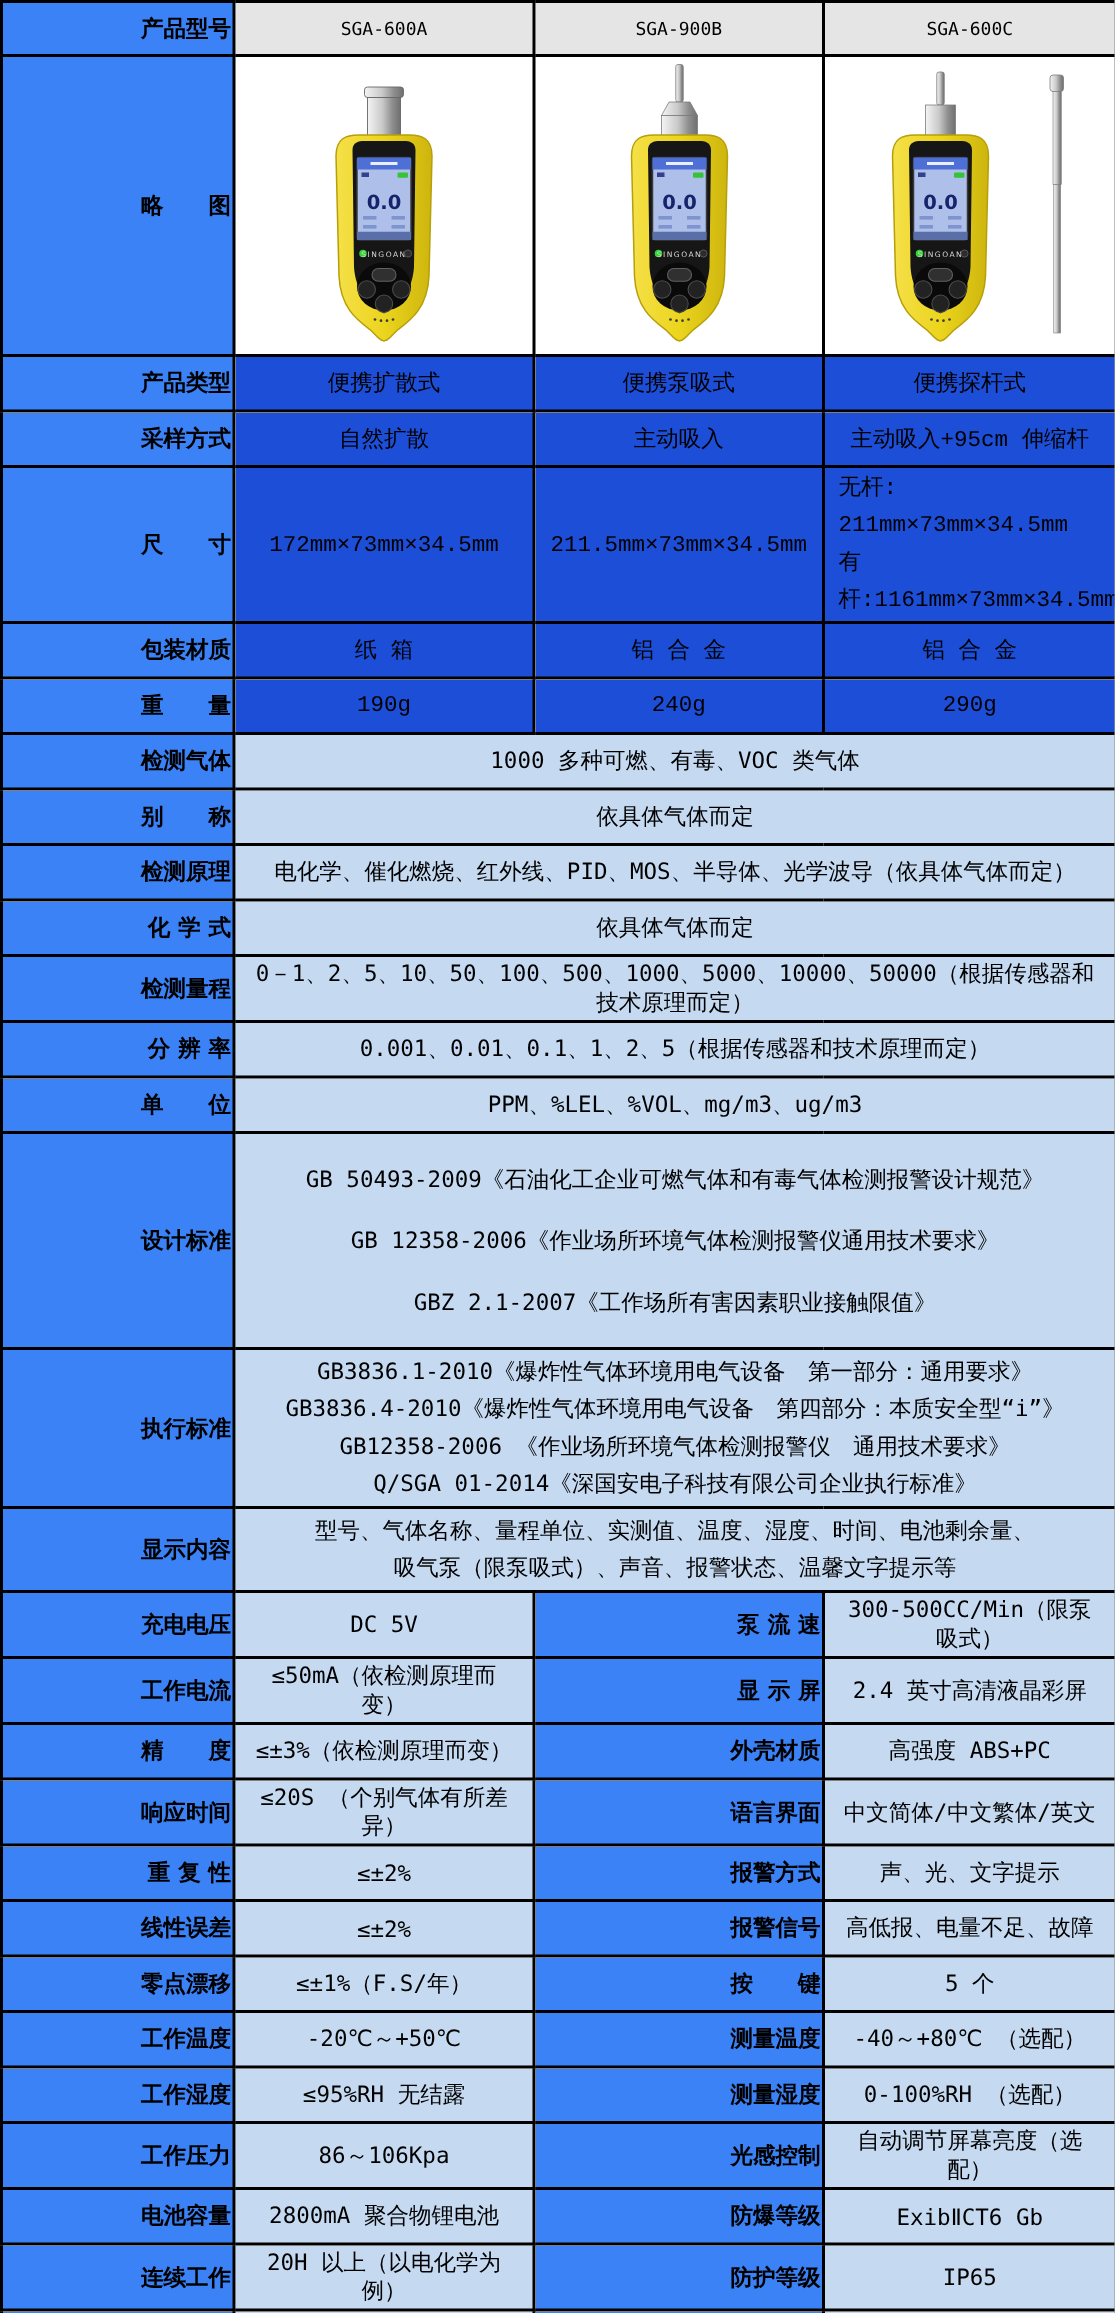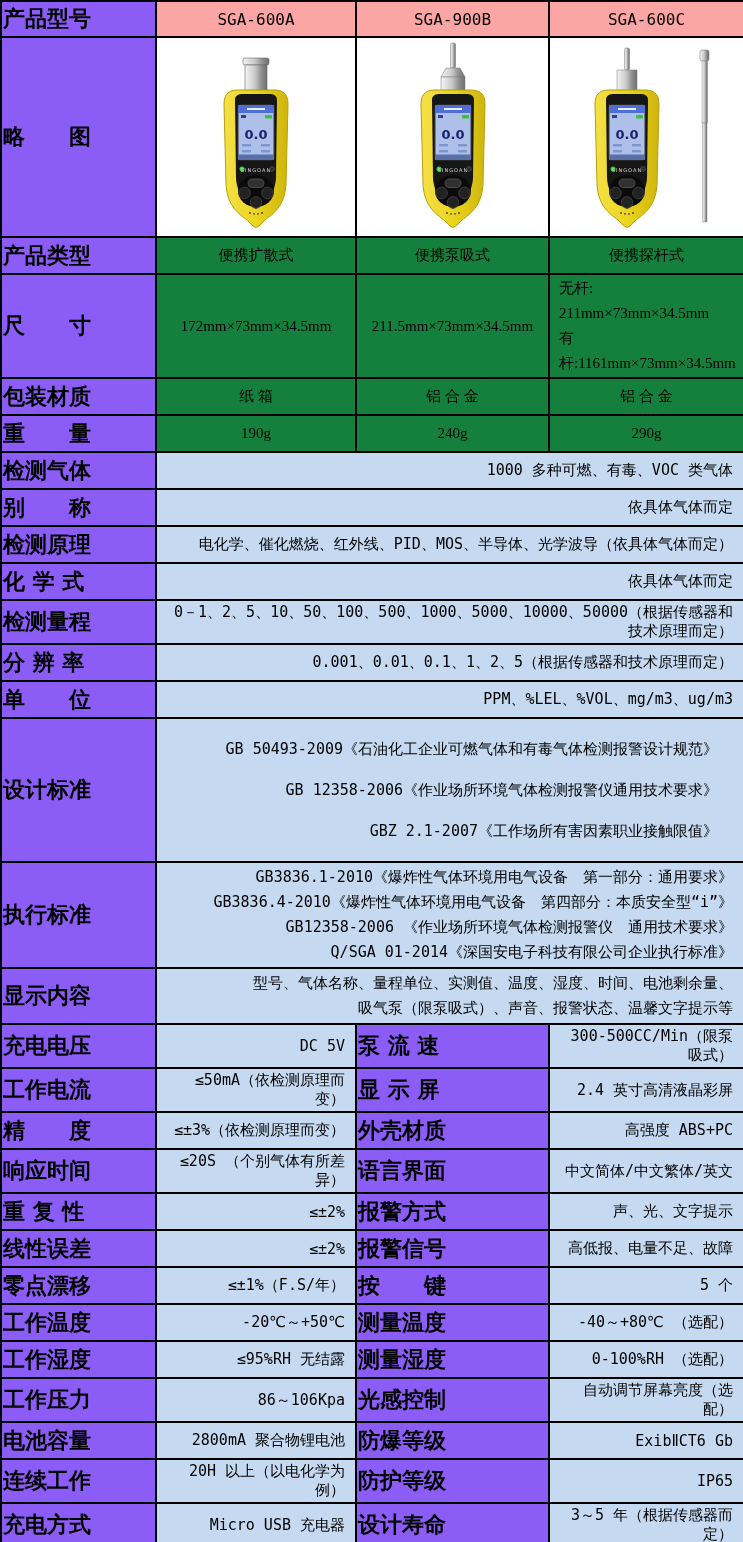--- a/index.html
+++ b/index.html
@@ -1,25 +1,25 @@
 <!DOCTYPE html>
 <html><head>
 <meta charset="utf-8">
 <style>
   html,body{margin:0;padding:0;background:#fff;}
   body{width:743px;font-family:"DejaVu Sans",sans-serif;color:#000;}
   table.spec{border-collapse:collapse;width:743px;table-layout:fixed;}
   table.spec td{border:2px solid #000;overflow:hidden;}
-  .lbl{background:#8b5cf6;font-weight:bold;font-size:22px;text-align:left;
+  .lbl{background:#3b82f6;font-weight:bold;font-size:15px;text-align:right;
        font-family:"DejaVu Sans","Liberation Sans",sans-serif;}
-  .hdr{background:#fca5a5;font-size:16px;text-align:center;
+  .hdr{background:#e5e5e5;font-size:12px;text-align:center;
        font-family:"DejaVu Sans Mono","DejaVu Sans",monospace;margin-left:15px;}
-  .val{background:#15803d;font-size:15px;text-align:center;
-       font-family:Liberation Serif, serif;}
-  .vall{background:#c5d9f1;font-size:15px;text-align:right;padding:2px 10px;
+  .val{background:#1d4ed8;font-size:15px;text-align:center;
+       font-family:Liberation Mono, monospace;}
+  .vall{background:#c5d9f1;font-size:15px;text-align:center;padding:2px 10px;
        font-family:"DejaVu Sans Mono","DejaVu Sans",monospace;}
   .white{background:#ffffff;text-align:center;vertical-align:middle;padding:0;}
   .lines p{margin:15px;line-height:26px;}
   .lines2 p{margin:0;line-height:25px;}
   .dimlines p{margin:0;line-height:25px;text-align:left;padding-left:8px;}
   .devwrap{display:flex;justify-content:center;align-items:center;height:152px;}
   .r-header{height:36px;} .r-sketch{height:200px;} .r-std{height:37px;}
   .r-size{height:55px;} .r-design{height:80px;} .r-exec{height:98px;}
   .r-display{height:50px;} .r-acc{height:36px;}
   .dev-reading{font:bold 13px "DejaVu Sans",sans-serif;fill:#16246b;}
@@ -192,20 +192,26 @@
       </div>
     </td>
   </tr>
 
   <tr class="r-std">
     <td class="lbl">产品类型</td>
     <td class="val">便携扩散式</td>
     <td class="val">便携泵吸式</td>
     <td class="val">便携探杆式</td>
   </tr>
+  <tr class="r-std">
+    <td class="lbl">采样方式</td>
+    <td class="val">自然扩散</td>
+    <td class="val">主动吸入</td>
+    <td class="val">主动吸入+95cm 伸缩杆</td>
+  </tr>
   <tr class="r-size">
     <td class="lbl">尺　　寸</td>
     <td class="val">172mm×73mm×34.5mm</td>
     <td class="val">211.5mm×73mm×34.5mm</td>
     <td class="val dimlines">
       <p>无杆: 211mm×73mm×34.5mm</p>
       <p>有杆:1161mm×73mm×34.5mm</p>
     </td>
   </tr>
   <tr class="r-std">

